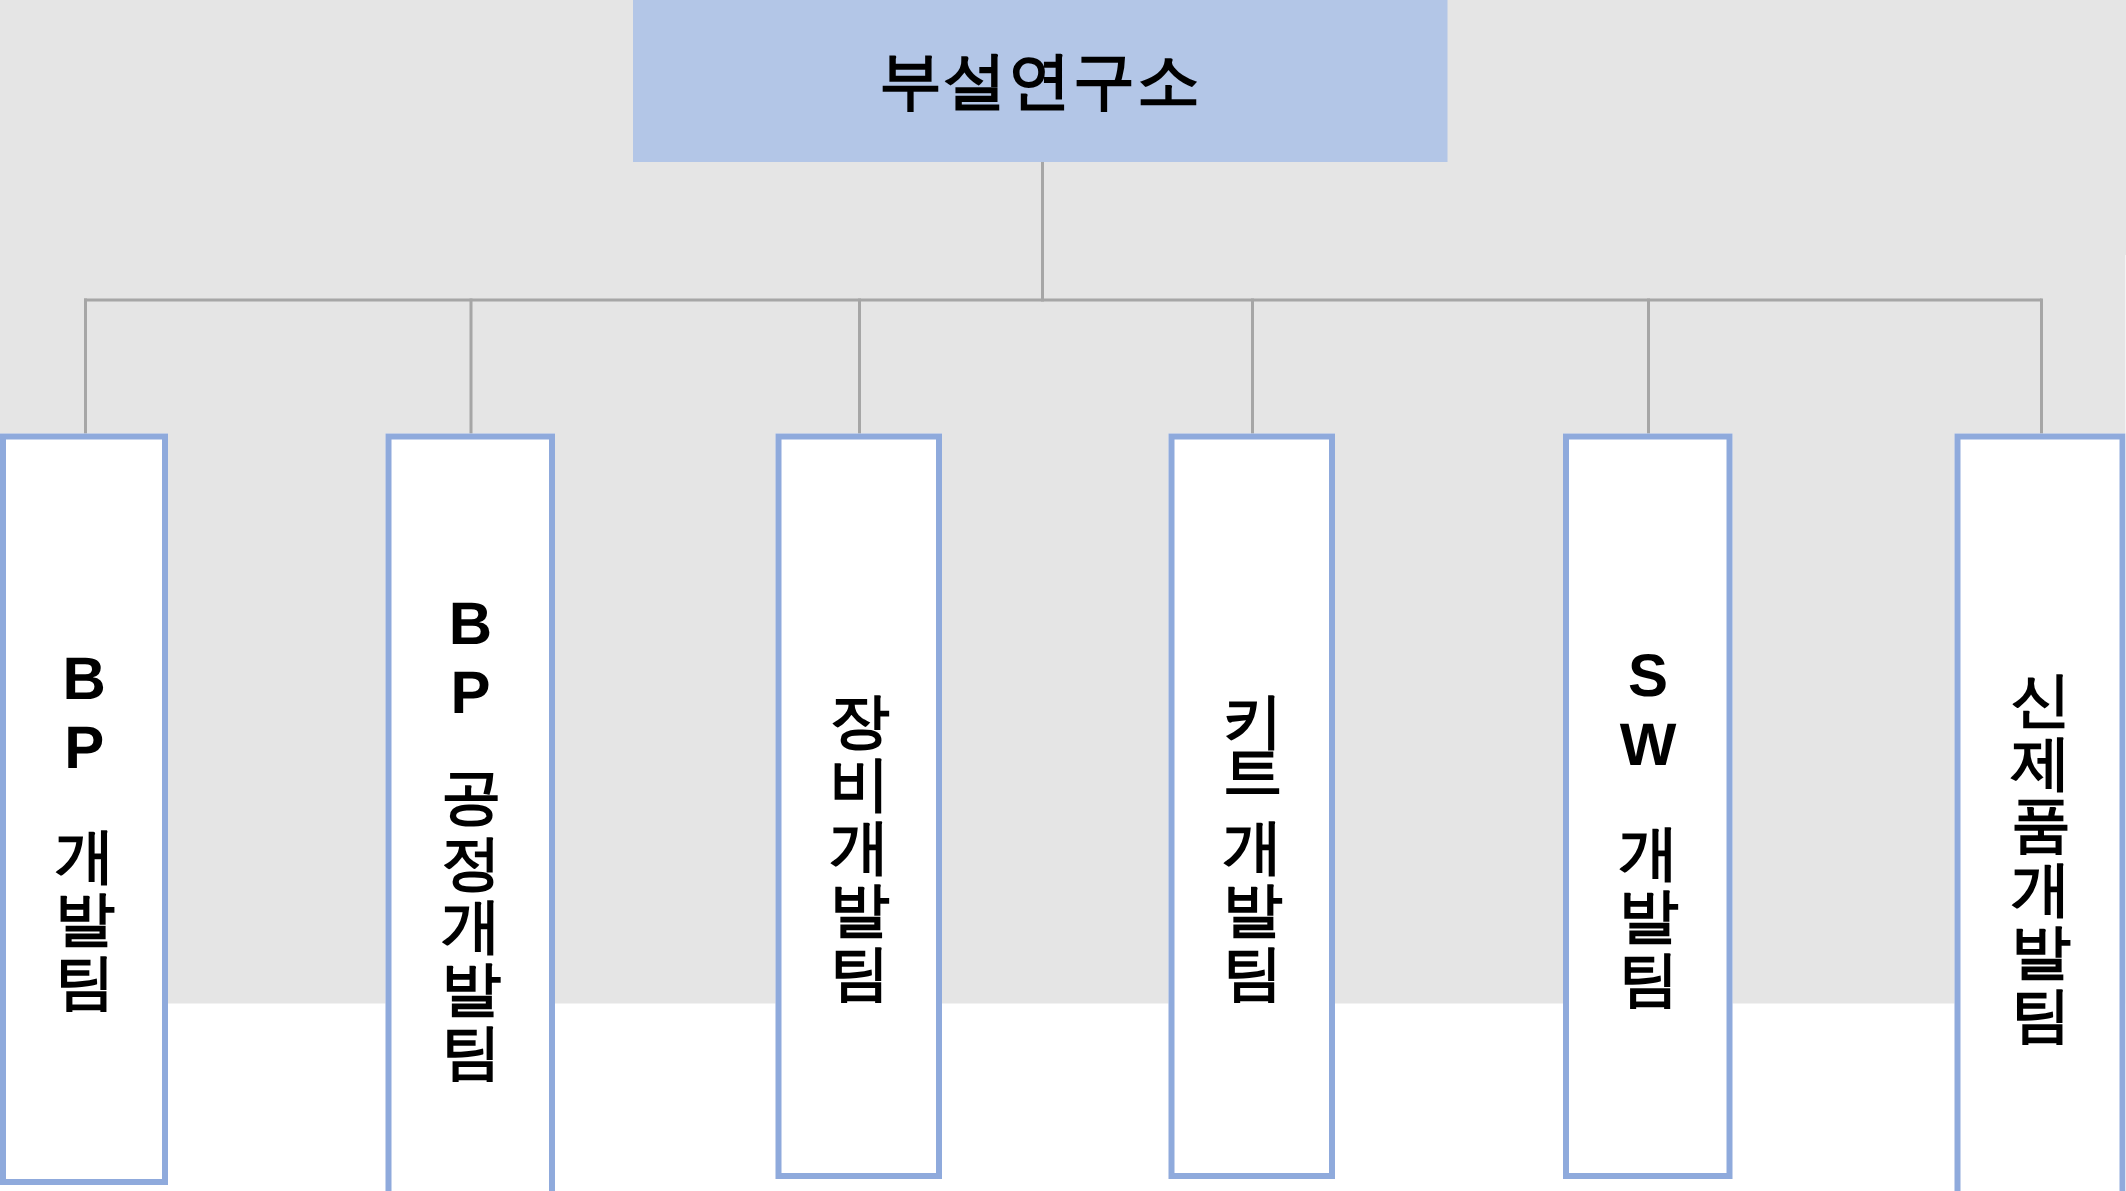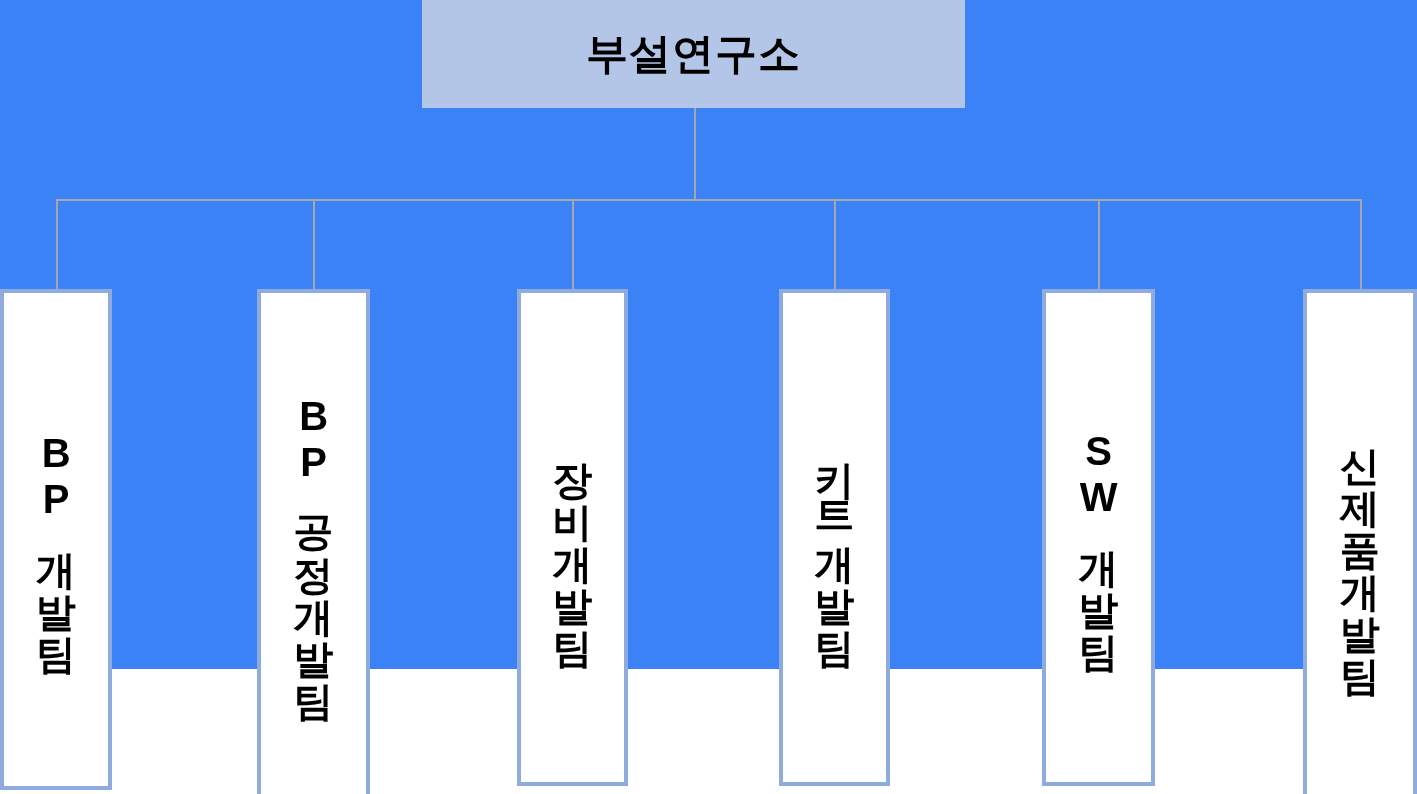--- a/index.html
+++ b/index.html
@@ -11,21 +11,21 @@
     width: 1417px;
     height: 794px;
     overflow: hidden;
     font-family: "Liberation Sans", "DejaVu Sans", sans-serif;
   }
 
   #org-chart {
     position: relative;
     width: 1417px;
     height: 669px;
-    background: #3b82f6;
+    background: #e5e5e5;
   }
 
   
   .root-node {
     position: absolute;
     left: 422px;
     top: 0px;
     width: 543px;
     height: 108px;
     background: #b3c6e7;

